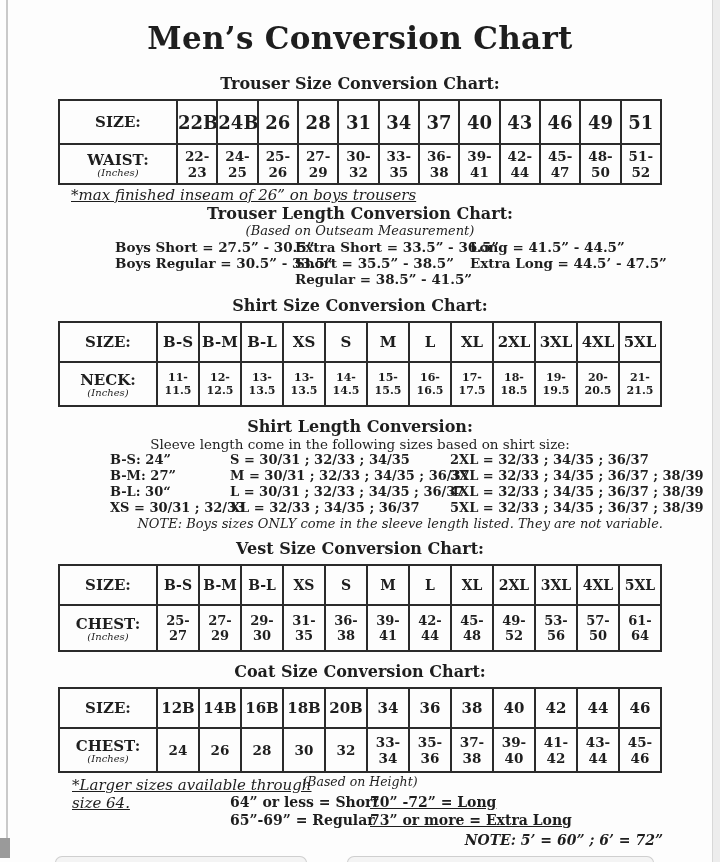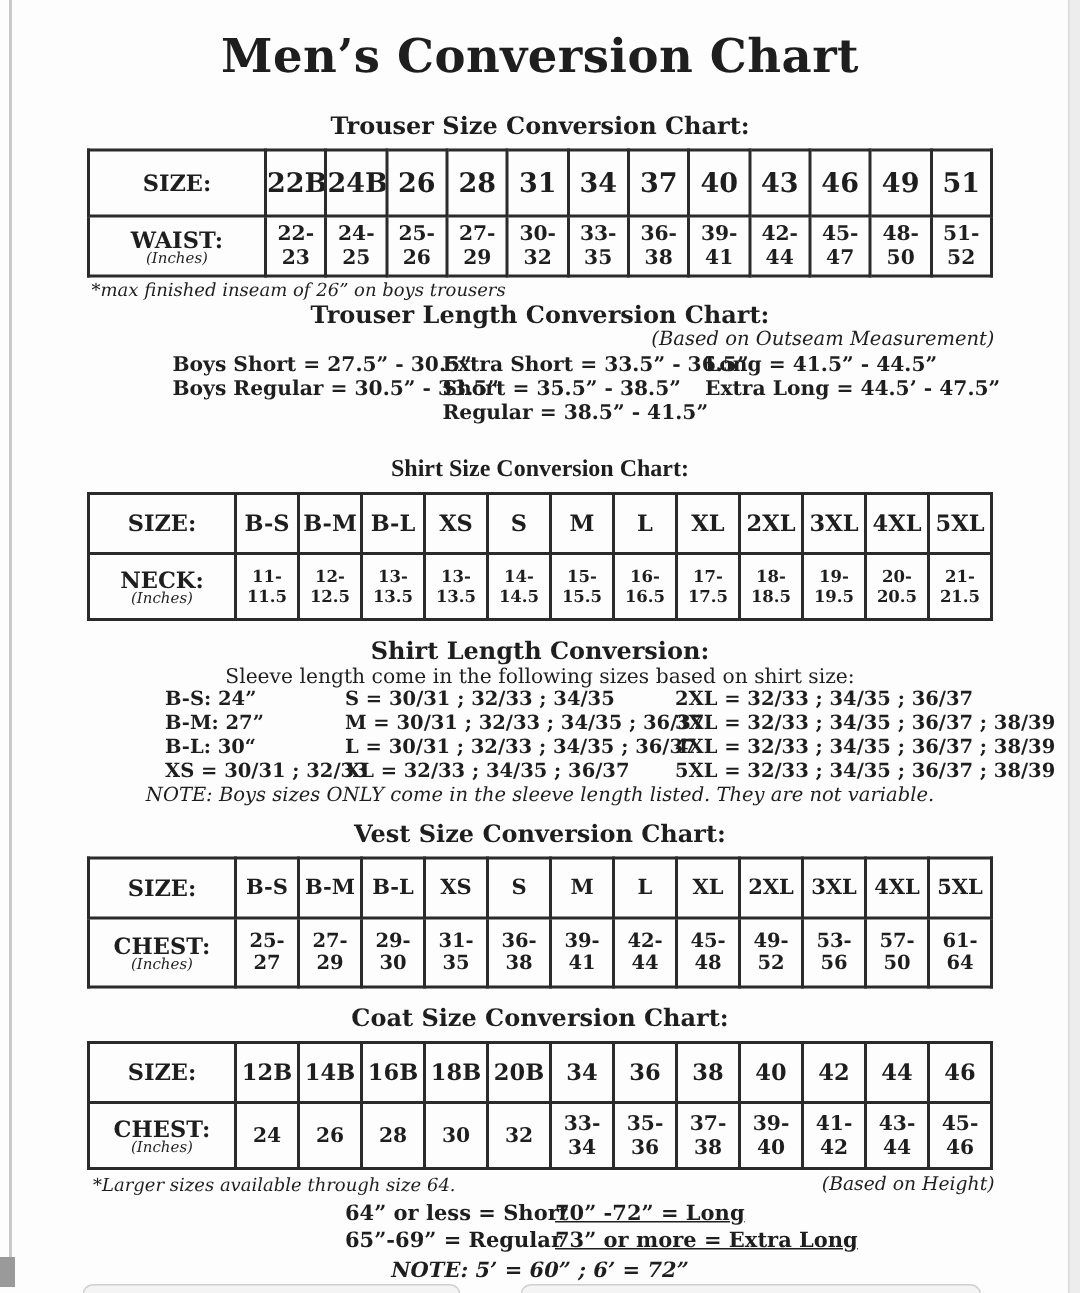--- a/index.html
+++ b/index.html
@@ -12,25 +12,25 @@
   .scan-edge-left-dark{position:absolute;left:0px;top:838px;width:10px;height:20px;background:#9a9a9a;}
   .scan-edge-right{position:absolute;right:0;top:0;width:7px;height:862px;background:#ededed;border-left:1px solid #d8d8d8;}
   .bottom-card{position:absolute;top:856px;height:6px;background:#f4f4f4;border:1px solid #cfcfcf;border-bottom:none;border-radius:7px 7px 0 0;}
   .bottom-card.left{left:55px;width:250px;}
   .bottom-card.right{left:347px;width:305px;}
 
   .content{position:absolute;left:57px;top:0;width:606px;}
 
   .page-title{margin-top:20px;font-size:31px;font-weight:bold;text-align:center;letter-spacing:0.3px;}
   .heading{font-size:16px;font-weight:bold;text-align:center;}
-  .subtitle{font-size:13px;font-style:italic;text-align:right;}
+  .subtitle{font-size:13px;font-style:italic;text-align:center;}
   .plain-subtitle{font-size:13.5px;text-align:center;}
-  .note{font-size:13px;font-style:italic;text-align:center;}
+  .note{font-size:13px;font-style:italic;text-align:right;}
   .note.bold{font-weight:bold;font-size:14px;}
-  .footnote{font-size:12px;font-style:italic;text-align:left;margin-left:4px;}
+  .footnote{font-size:15px;font-style:italic;text-align:left;margin-left:14px;text-decoration:underline;}
 
   table.chart{border-collapse:collapse;width:604px;margin:6px auto 0 auto;table-layout:fixed;border-radius:30px;}
   table.chart td{border:2px solid #2b2b2b;text-align:center;vertical-align:middle;padding:0;font-weight:bold;overflow:hidden;}
   td.label-cell .lbl{display:block;font-size:15px;font-weight:bold;}
   td.label-cell .sub{display:block;font-size:10px;font-style:italic;font-weight:normal;margin-top:-2px;}
 
   table.trouser td.label-cell{width:116px;}
   table.trouser tr.size-row td{height:42px;font-size:18px;}
   table.trouser tr.value-row td{height:38px;font-size:13.5px;}
 
@@ -126,21 +126,21 @@
       <div class="line">Extra Short =  33.5” - 36.5”</div>
       <div class="line">Short =  35.5” - 38.5”</div>
       <div class="line">Regular = 38.5” - 41.5”</div>
     </div>
     <div class="c3">
       <div class="line">Long = 41.5” - 44.5”</div>
       <div class="line">Extra Long = 44.5’ - 47.5”</div>
     </div>
   </div>
 
-  <div class="heading" style="margin-top:20px;font-family:Liberation Serif, serif;">Shirt Size Conversion Chart:</div>
+  <div class="heading" style="margin-top:8px;">Shirt Size Conversion Chart:</div>
   <table class="chart shirt">
     <tbody>
         <tr class="size-row">
       <td class="label-cell">
             <span class="lbl">SIZE:</span>
           </td>
       <td>B-S</td>
       <td>B-M</td>
       <td>B-L</td>
       <td>XS</td>

